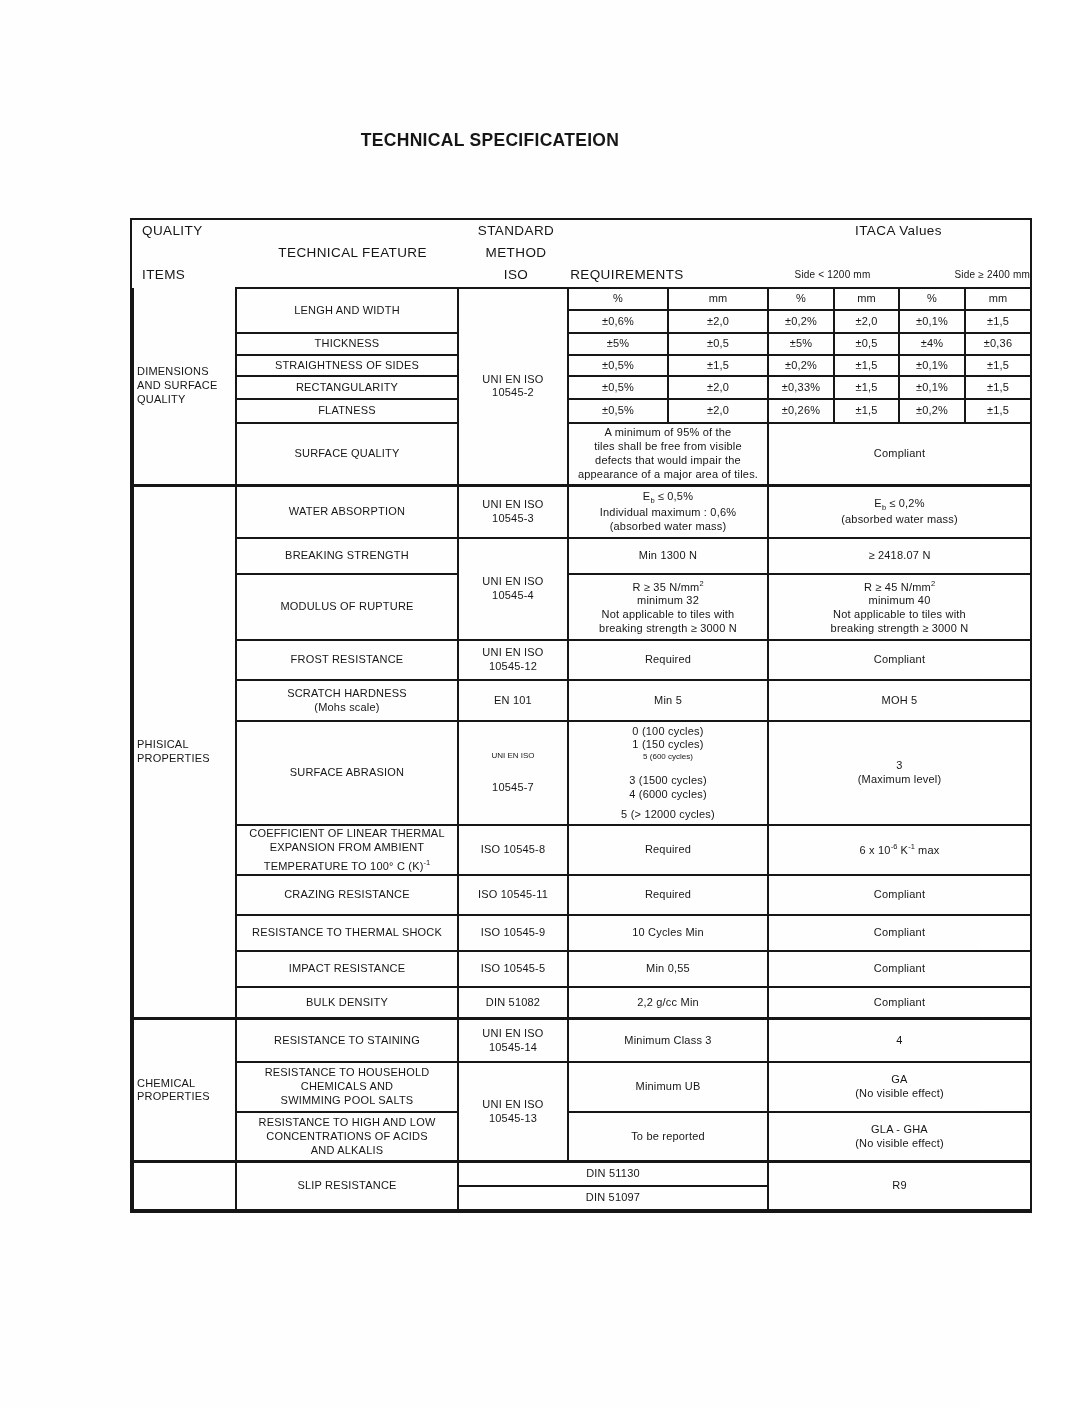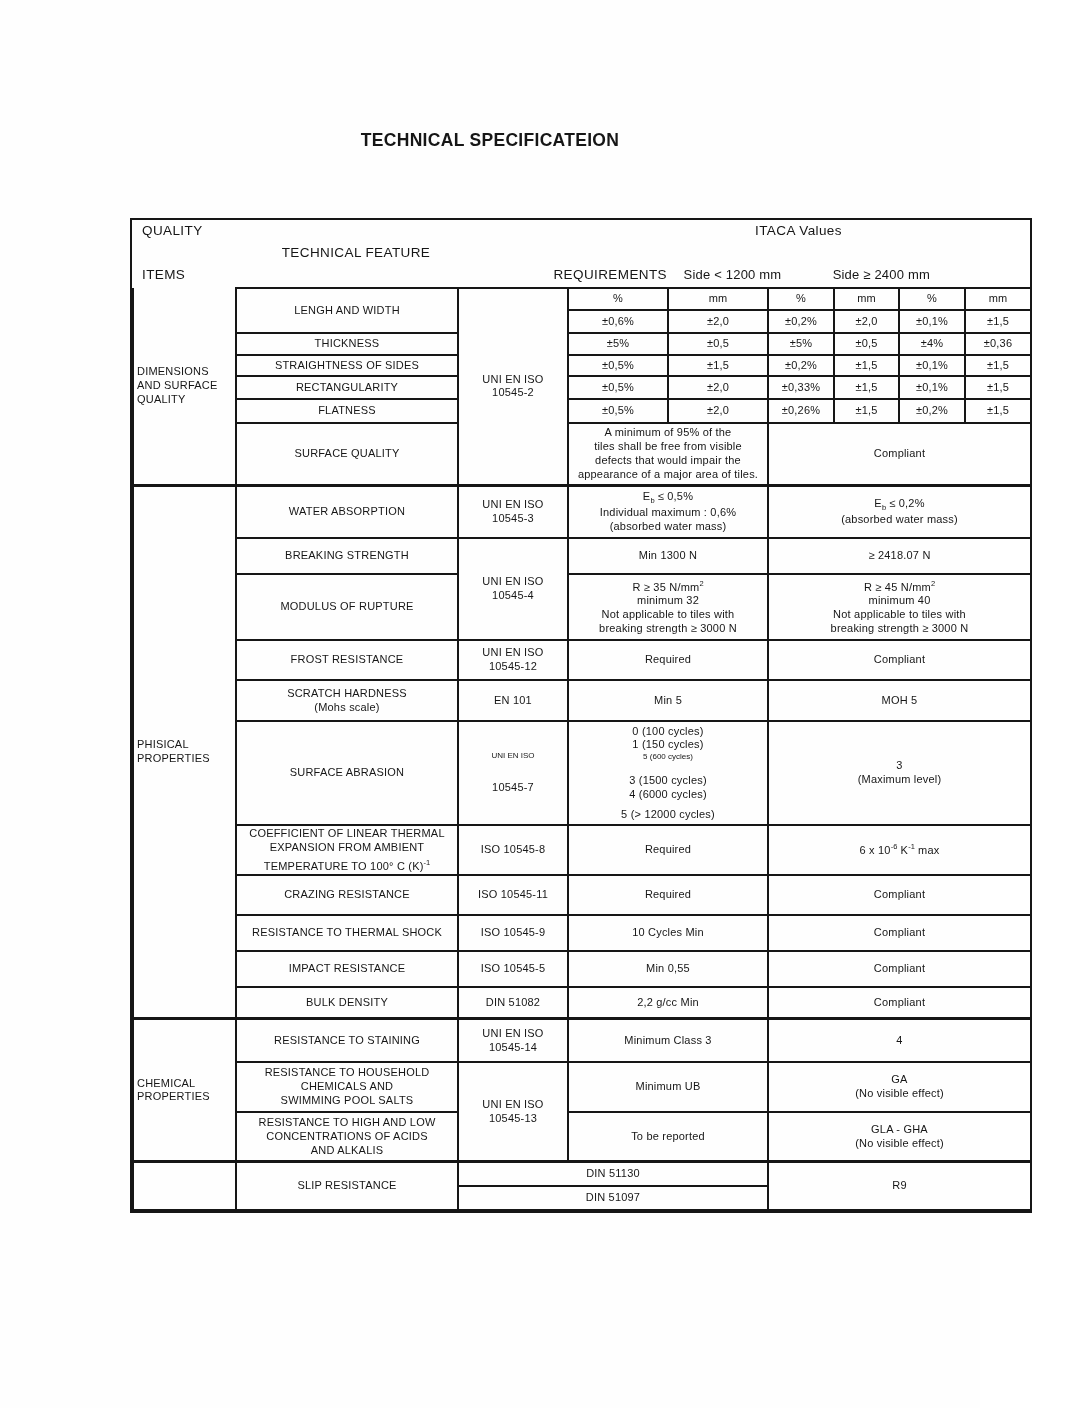--- a/index.html
+++ b/index.html
@@ -11,24 +11,24 @@
          font-size:13.5px;font-weight:700;letter-spacing:.3px;}
   .wrap{position:absolute;left:130px;top:218px;width:898px;border:2px solid #161616;}
 
   
   .thead{display:flex;height:67px;overflow:hidden;}
   .hc{display:flex;flex-direction:column;}
   .hl{height:22px;line-height:22px;font-size:13.5px;letter-spacing:.4px;white-space:nowrap;}
   .w1{width:103px;text-align:left;padding-left:10px;}
   .w2{width:222px;text-align:center;}
   .w3{width:110px;text-align:center;}
-  .w4{width:200px;text-align:right;gap:44px;}
+  .w4{width:200px;text-align:left;gap:44px;}
   .w5{width:263px;text-align:center;}
   .sides{display:flex;}
-  .sides span{display:block;font-size:13px;letter-spacing:.2px;}
+  .sides span{display:block;font-size:10px;letter-spacing:.2px;}
   .s1{width:131px;text-align:center;}
   .s2{width:132px;text-align:right;}
 
   
   table.spec{border-collapse:collapse;table-layout:fixed;width:898px;}
   .spec td{border:2px solid #161616;font-size:11px;text-align:center;vertical-align:middle;
            padding:1px 2px;line-height:1.25;letter-spacing:.2px;overflow:hidden;}
   .spec td.nt{border-top:none;}
   .spec td.sec{border-top:3px solid #161616;}
   .spec td.left{text-align:left;padding-left:3px;}
@@ -56,20 +56,25 @@
       <div class="hc w1">
         <div class="hl">QUALITY</div>
         <div class="hl"></div>
         <div class="hl">ITEMS</div>
       </div>
       <div class="hc w2">
         <div class="hl"></div>
         <div class="hl">TECHNICAL FEATURE</div>
         <div class="hl"></div>
       </div>
+      <div class="hc w3">
+        <div class="hl">STANDARD</div>
+        <div class="hl">METHOD</div>
+        <div class="hl">ISO</div>
+      </div>
       <div class="hc w4">
         <div class="hl"></div>
         <div class="hl">REQUIREMENTS</div>
         <div class="hl"></div>
       </div>
       <div class="hc w5">
         <div class="hl">ITACA Values</div>
         <div class="hl"></div>
         <div class="hl sides">
           <span class="s1">Side &lt; 1200 mm</span>

